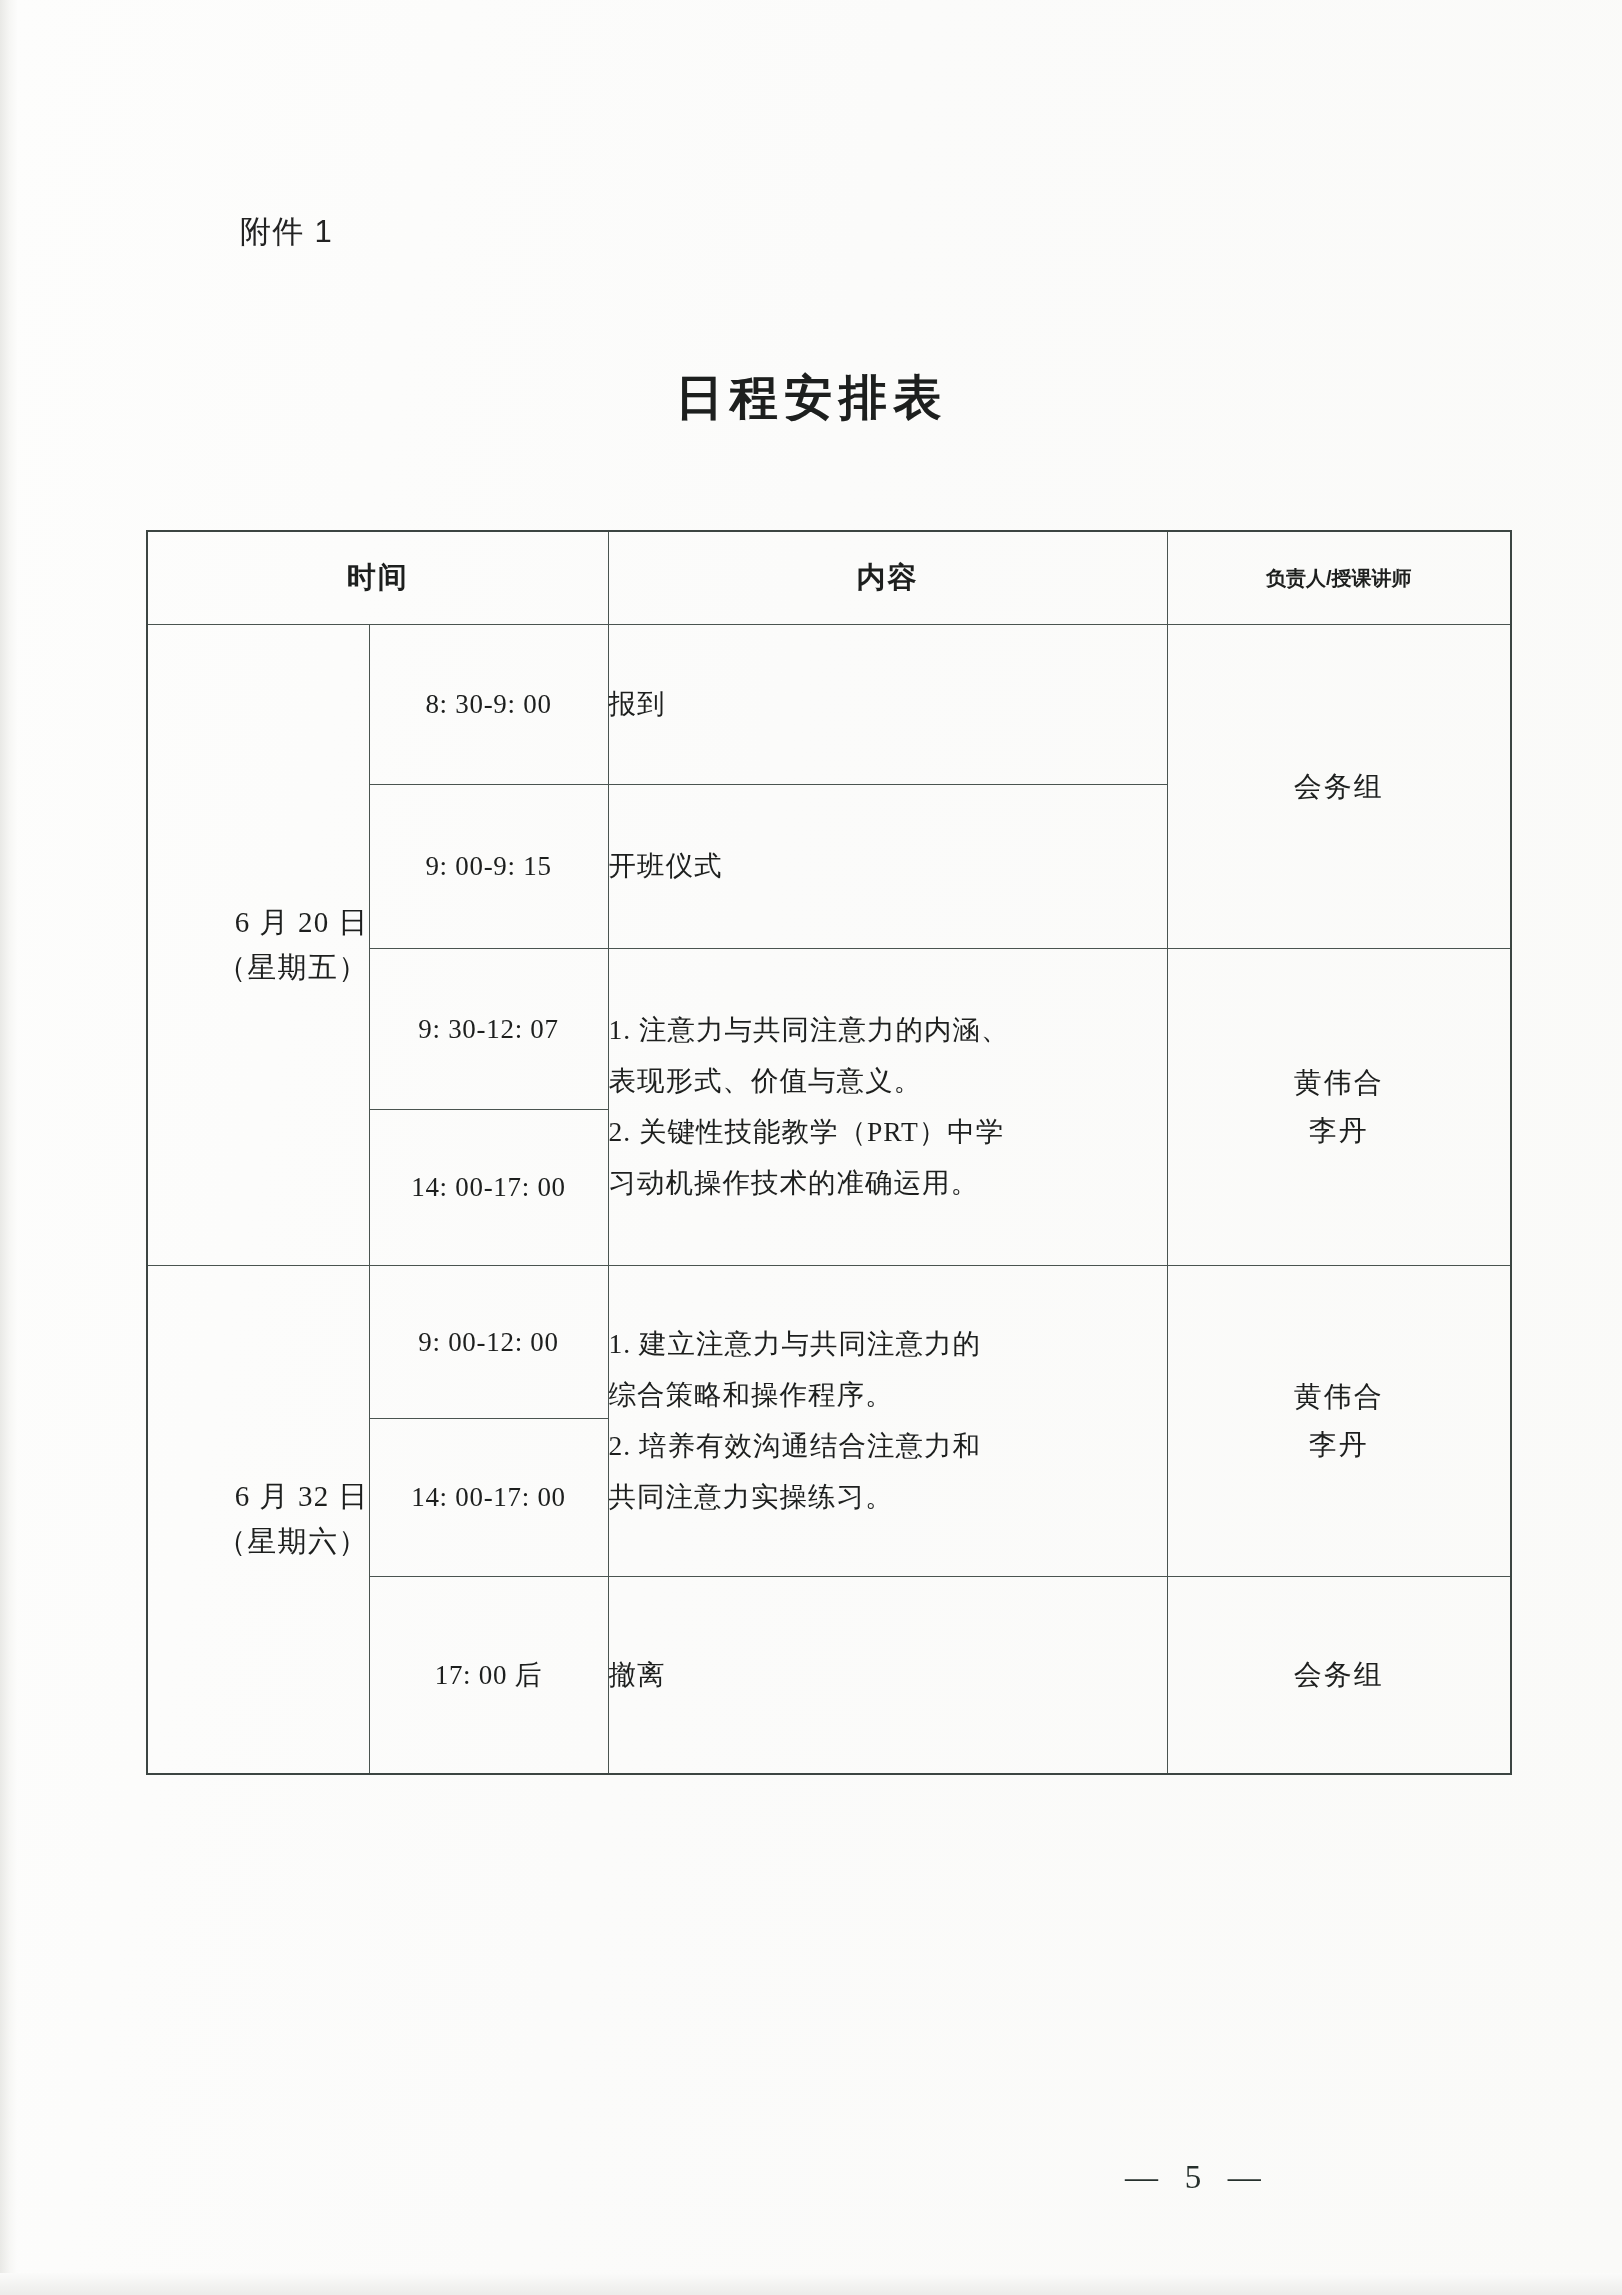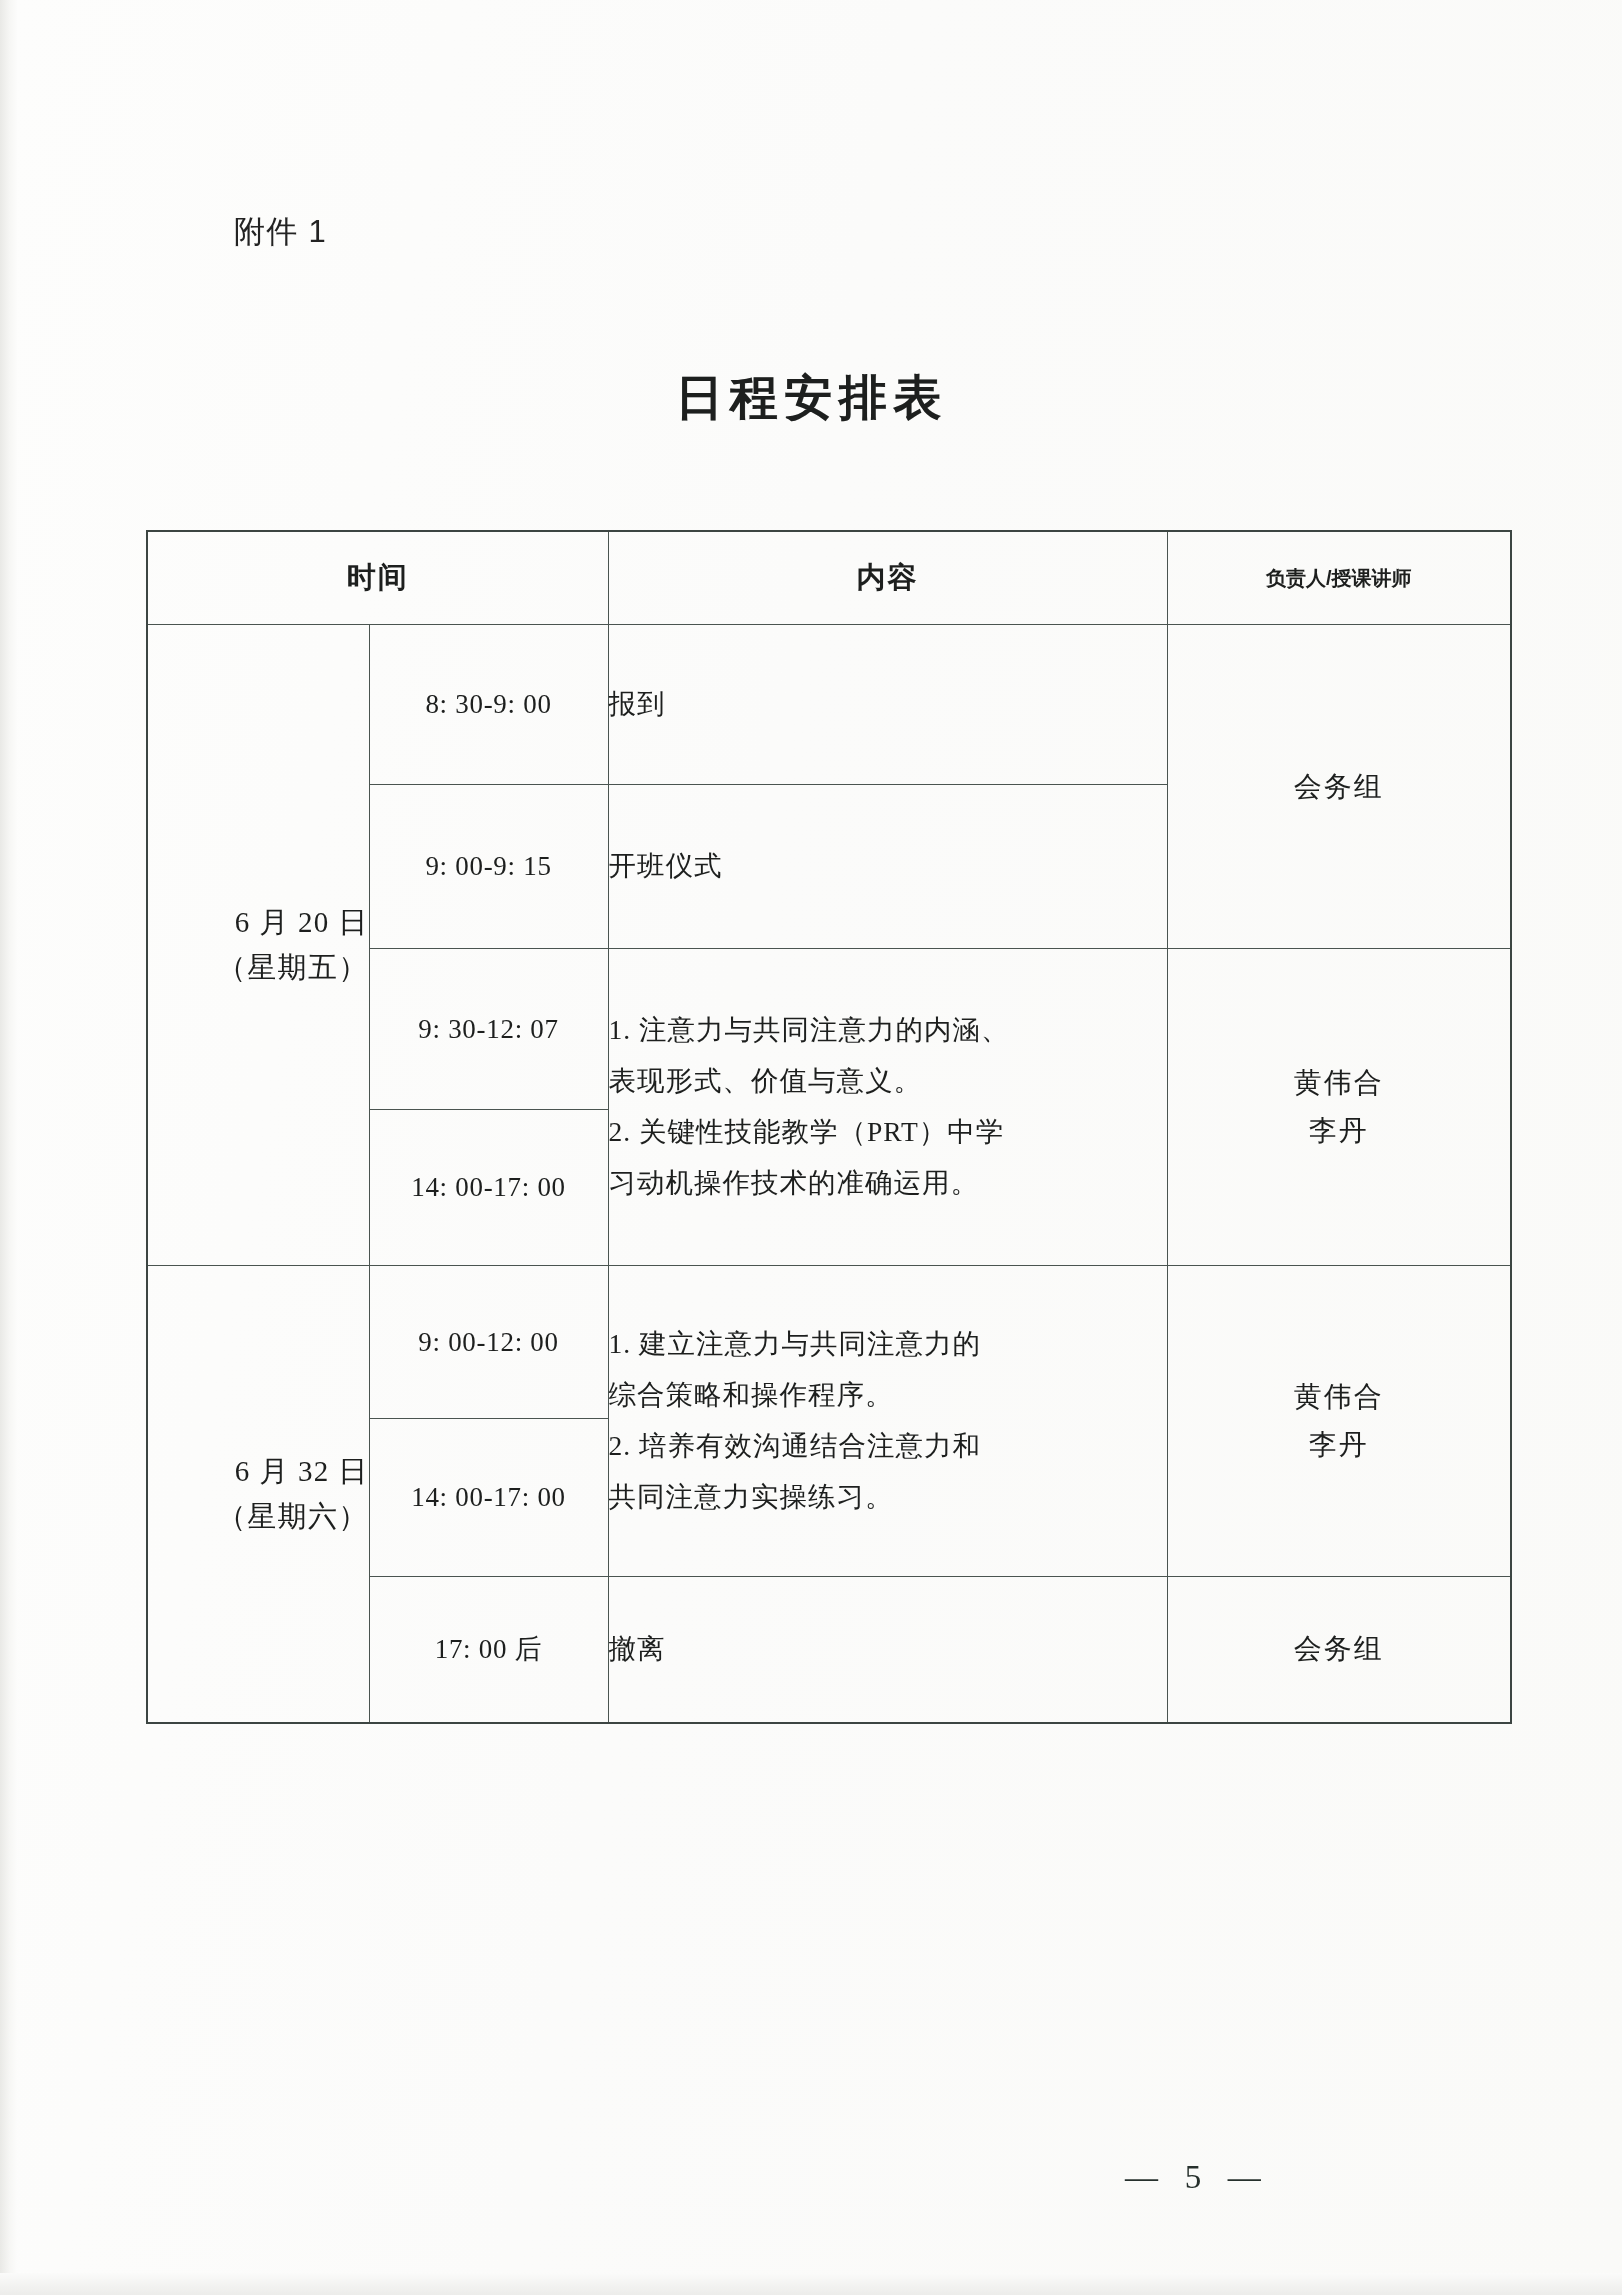--- a/index.html
+++ b/index.html
@@ -30,21 +30,21 @@
   }
   .page-edge-bottom {
     position: absolute;
     left: 0; right: 0; bottom: 0; height: 22px;
     background: linear-gradient(0deg, #ececea 0%, #fbfbfa 100%);
   }
 
   
   .attachment-label {
     position: absolute;
-    left: 234px;
+    left: 240px;
     top: 211px;
     font-family: "Liberation Sans", "DejaVu Sans", sans-serif;
     font-size: 31px;
     letter-spacing: 1.3px;
     color: #232323;
     white-space: nowrap;
   }
 
   
   .doc-title {
@@ -146,21 +146,21 @@
   }
   .person-cell .nm { display: block; }
 
   
   .r-h1 { height: 160px; }
   .r-h2 { height: 164px; margin-top: 28px; }
   .r-h3 { height: 161px; }
   .r-h4 { height: 156px; }
   .r-h5 { height: 153px; }
   .r-h6 { height: 158px; }
-  .r-h7 { height: 146px; }
+  .r-h7 { height: 197px; }
 
   
   .page-number {
     position: absolute;
     left: 0; right: 0;
     top: 2159px;
     text-align: center;
     font-family: "Liberation Serif", "DejaVu Serif", serif;
     font-size: 33px;
     letter-spacing: 9.2px;

